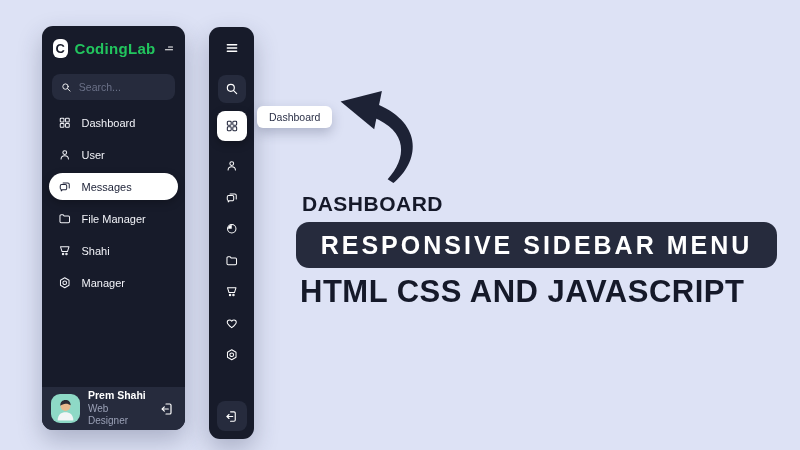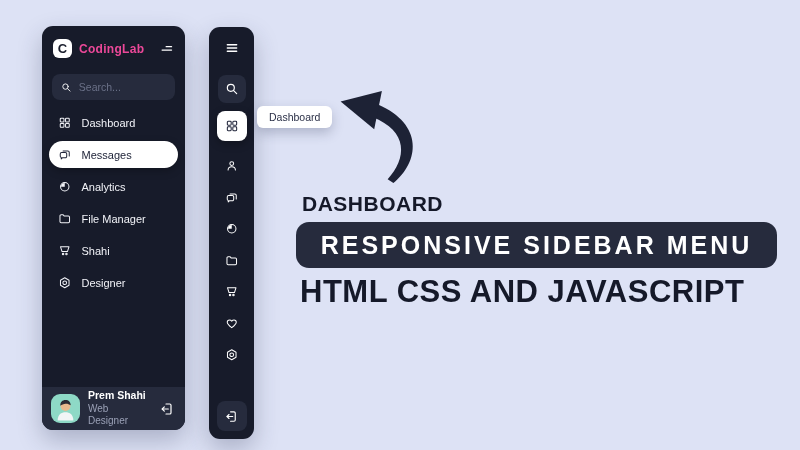--- a/index.html
+++ b/index.html
@@ -17,21 +17,21 @@
     background:#171b2a; border-radius:11px;
     display:flex; flex-direction:column;
     box-shadow:0 10px 24px rgba(40,46,78,.28);
   }
   .sb-head { display:flex; align-items:center; gap:7px; padding:13px 11px 6px 11px; }
   .logo-badge {
     width:19px; height:19px; background:#fff; border-radius:6px;
     color:#171b2a; font-weight:700; font-size:13px;
     display:flex; align-items:center; justify-content:center;
   }
-  .brand { color:#ec4899; font-size:12px; font-weight:700; letter-spacing:.3px; flex:1; }
+  .brand { color:#22c55e; font-size:15px; font-weight:700; letter-spacing:.3px; flex:1; }
   .sb-head svg { display:block; }
 
   .search-box {
     margin:10px 10px 2px 10px; height:26px;
     background:#262b3d; border-radius:8px;
     display:flex; align-items:center; gap:7px; padding:0 9px;
   }
   .search-box input {
     background:transparent; border:none; outline:none;
     color:#e8eaf2; font-size:10.5px; width:100%;
@@ -134,54 +134,54 @@
     <div class="nav">
       <div class="nav-item">
         <svg width="13.5" height="13.5" viewBox="0 0 24 24" fill="none" stroke="currentColor" stroke-width="1.8">
           <rect x="4" y="4" width="6.6" height="6.6" rx="1.4"></rect>
             <rect x="13.4" y="4" width="6.6" height="6.6" rx="1.4"></rect>
           <rect x="4" y="13.4" width="6.6" height="6.6" rx="1.4"></rect>
             <rect x="13.4" y="13.4" width="6.6" height="6.6" rx="1.4"></rect>
         </svg>
         <span>Dashboard</span>
       </div>
+      <div class="nav-item">
+        <svg width="13.5" height="13.5" viewBox="0 0 24 24" fill="none" stroke="currentColor" stroke-width="1.8">
+          <circle cx="12" cy="8.2" r="3.4"></circle>
+            <path d="M5.5,19.5 C5.5,15.6 8.4,13.6 12,13.6 C15.6,13.6 18.5,15.6 18.5,19.5"></path>
+        </svg>
+        <span>User</span>
+      </div>
       <div class="nav-item active">
         <svg width="13.5" height="13.5" viewBox="0 0 24 24" fill="none" stroke="currentColor" stroke-width="1.8">
           <path d="M9,5.5 H17.5 A2.5,2.5 0 0 1 20,8 V14"></path>
           <path d="M4,10.5 A2.5,2.5 0 0 1 6.5,8 H13 A2.5,2.5 0 0 1 15.5,10.5 V14.8 A2.5,2.5 0 0 1 13,17.3 H8.2 L5.8,19.3 V17 C4.7,16.6 4,15.7 4,14.8 Z"></path>
         </svg>
         <span>Messages</span>
-      </div>
-      <div class="nav-item">
-        <svg width="13.5" height="13.5" viewBox="0 0 24 24" fill="none" stroke="currentColor" stroke-width="1.8">
-          <circle cx="12" cy="12" r="7.5"></circle>
-          <path d="M12,12 L12,5.4 A6.6,6.6 0 0 0 5.4,12 Z" fill="currentColor" stroke="none"></path>
-        </svg>
-        <span>Analytics</span>
       </div>
       <div class="nav-item">
         <svg width="13.5" height="13.5" viewBox="0 0 24 24" fill="none" stroke="currentColor" stroke-width="1.8">
           <path d="M3.5,7 C3.5,5.9 4.4,5 5.5,5 H9.2 L11.2,7.2 H18.5 C19.6,7.2 20.5,8.1 20.5,9.2 V17 C20.5,18.1 19.6,19 18.5,19 H5.5 C4.4,19 3.5,18.1 3.5,17 Z"></path>
         </svg>
         <span>File Manager</span>
       </div>
       <div class="nav-item">
         <svg width="13.5" height="13.5" viewBox="0 0 24 24" fill="none" stroke="currentColor" stroke-width="1.8">
           <path d="M4.5,5 H19.5 L16.8,13.5 H7.2 Z"></path>
           <circle cx="9" cy="17.8" r="1.3"></circle>
             <circle cx="15" cy="17.8" r="1.3"></circle>
         </svg>
         <span>Shahi</span>
       </div>
       <div class="nav-item">
         <svg width="13.5" height="13.5" viewBox="0 0 24 24" fill="none" stroke="currentColor" stroke-width="1.8">
           <path d="M12,3.2 L19.6,7.6 V16.4 L12,20.8 L4.4,16.4 V7.6 Z"></path>
             <circle cx="12" cy="12" r="3.3"></circle>
         </svg>
-        <span>Designer</span>
+        <span>Manager</span>
       </div>
     </div>
 
     <div class="profile">
       <div class="avatar">
         <svg width="29" height="29" viewBox="0 0 24 24">
           <path d="M5.5,22 C5.5,17 8.6,15.2 12,15.2 C15.4,15.2 18.5,17 18.5,22 Z" fill="#f1f5f6"></path>
           <circle cx="12" cy="10" r="4.1" fill="#e8b98d"></circle>
           <path d="M7.7,9.8 C7.6,6.6 9.4,4.9 12,4.9 C14.6,4.9 16.4,6.6 16.3,9.4 C15,8.3 13.2,7.9 12,8.1 C10.6,8.3 8.8,9 7.7,9.8 Z" fill="#2c2b33"></path>
         </svg>

